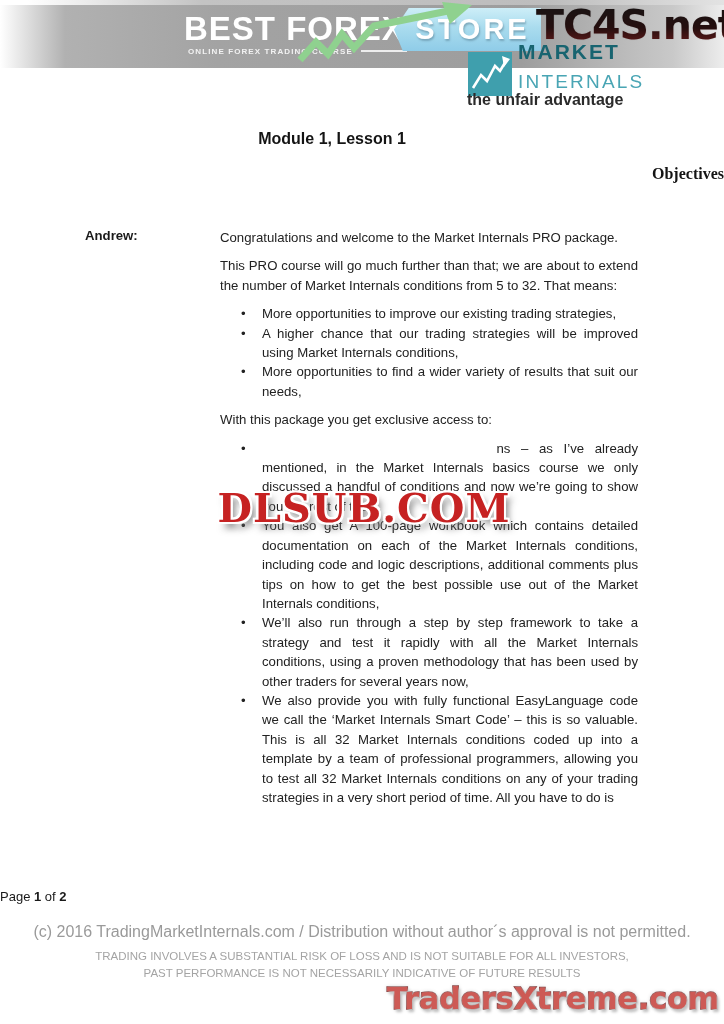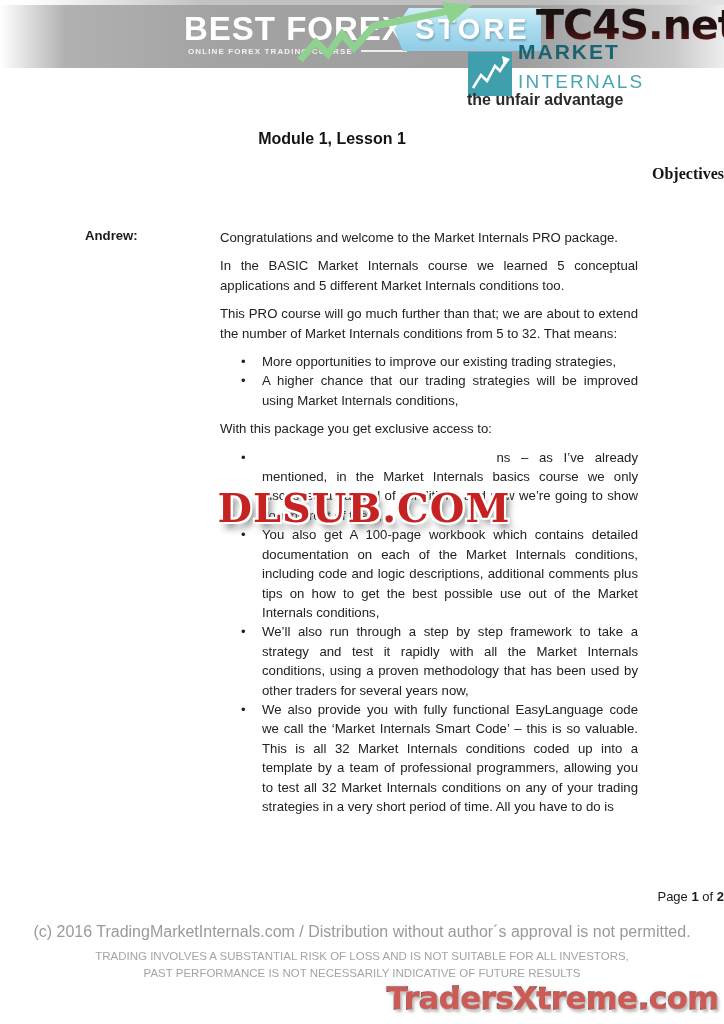--- a/index.html
+++ b/index.html
@@ -57,21 +57,21 @@
 
   
   .watermark{position:absolute;left:219px;top:487px;width:290px;height:42px;
     font-family:"DejaVu Serif",serif;font-size:39px;font-weight:bold;line-height:42px;
     text-align:center;color:#c62222;letter-spacing:1px;transform:scale(1.02,.98);
     text-shadow:-2px -2px 0 #fff,2px -2px 0 #fff,-2px 2px 0 #fff,2px 2px 0 #fff,
       -2px 0 0 #fff,2px 0 0 #fff,0 -2px 0 #fff,0 2px 0 #fff,
       4px 6px 7px rgba(110,110,110,.85);}
 
   
-  .footer-page{position:absolute;left:0;top:889px;width:724px;text-align:right;
+  .footer-page{position:absolute;left:0;top:889px;width:724px;text-align:left;
     font-size:13px;color:#1a1a1a;}
   .footer-page .b{font-weight:bold;}
   .footer-copy{position:absolute;left:0;top:923px;width:724px;text-align:center;
     font-size:16px;color:#9a9a9a;}
   .footer-disc1{position:absolute;left:0;top:950px;width:724px;text-align:center;
     font-size:11.5px;color:#a4a4a4;}
   .footer-disc2{position:absolute;left:0;top:967px;width:724px;text-align:center;
     font-size:11.5px;color:#a4a4a4;}
   .traders{position:absolute;right:5px;top:981px;font-size:30px;font-weight:800;
     font-family:"DejaVu Sans",sans-serif;color:#cd5a55;white-space:nowrap;
@@ -105,25 +105,25 @@
   <div class="mi-market">MARKET</div>
   <div class="mi-internals">INTERNALS</div>
   <div class="mi-tagline">the unfair advantage</div>
 
   <div class="doc-title">Module 1, Lesson 1</div>
   <div class="doc-subtitle">Objectives</div>
 
   <div class="speaker">Andrew:</div>
   <div class="content">
     <p class="no-justify">Congratulations and welcome to the Market Internals PRO package.</p>
-    <p>In the BASIC Market Internals course we learned 5 conceptual applications and 5 different Market Internals conditions too.</p>
     <p>This PRO course will go much further than that; we are about to extend the number of Market Internals conditions from 5 to 32. That means:</p>
     <ul id="bullets1">
         <li>More opportunities to improve our existing trading strategies,</li>
         <li>A higher chance that our trading strategies will be improved using Market Internals conditions,</li>
+        <li>More opportunities to find a wider variety of results that suit our needs,</li>
       </ul>
     <p class="no-justify">With this package you get exclusive access to:</p>
     <ul id="bullets2">
         <li>
           <div class="obscured-line">ns – as I’ve already</div>
           <div class="bullet-rest">mentioned, in the Market Internals basics course we only discussed a handful of conditions and now we’re going to show you the rest of them,</div>
         </li>
         <li>You also get A 100-page workbook which contains detailed documentation on each of the Market Internals conditions, including code and logic descriptions, additional comments plus tips on how to get the best possible use out of the Market Internals conditions,</li>
         <li>We’ll also run through a step by step framework to take a strategy and test it rapidly with all the Market Internals conditions, using a proven methodology that has been used by other traders for several years now,</li>
         <li>We also provide you with fully functional EasyLanguage code we call the ‘Market Internals Smart Code’ – this is so valuable. This is all 32 Market Internals conditions coded up into a template by a team of professional programmers, allowing you to test all 32 Market Internals conditions on any of your trading strategies in a very short period of time. All you have to do is</li>

